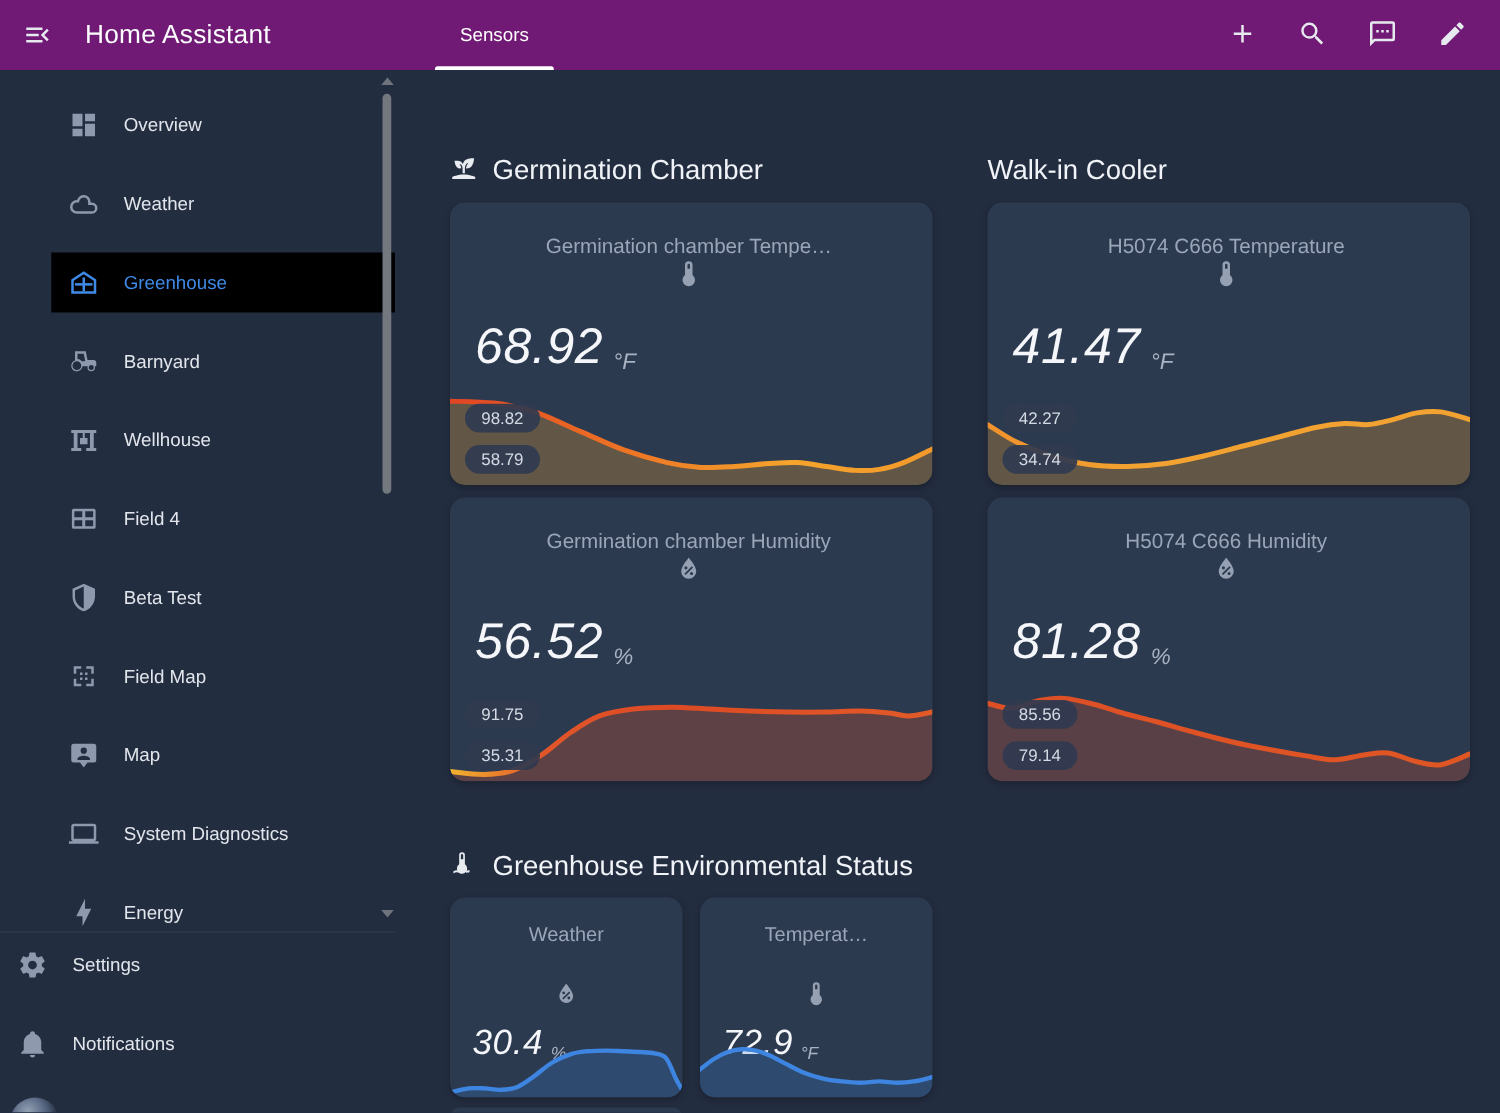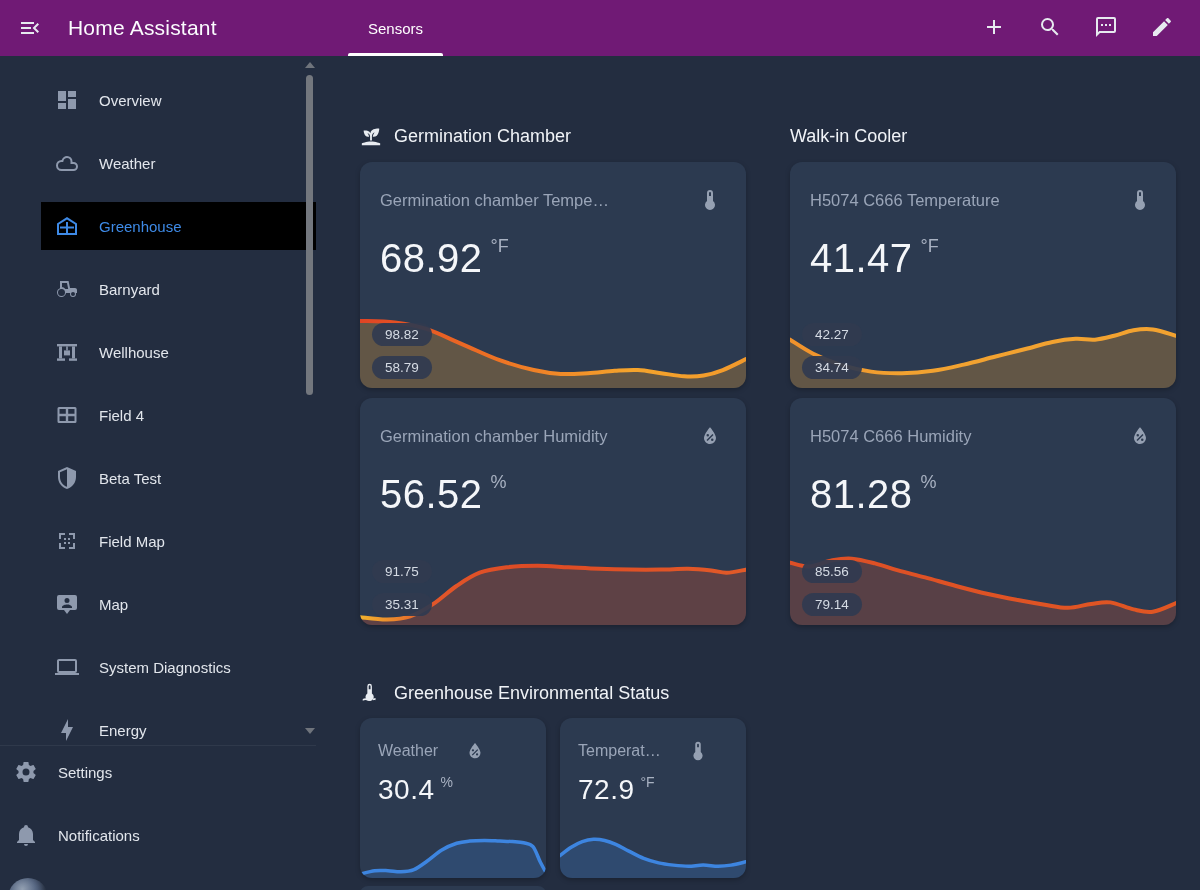--- a/index.html
+++ b/index.html
@@ -56,37 +56,37 @@
   .avatar { width:40px; height:40px; border-radius:50%; flex:0 0 40px;
     background:radial-gradient(circle at 36% 28%, #93a0b2 0%, #5a6a86 34%, #2a3design 70%, #1d2636 100%);
     background:radial-gradient(circle at 36% 28%, #93a0b2 0%, #5a6a86 34%, #273349 72%, #1b2434 100%);
     box-shadow:inset -3px -5px 8px rgba(0,0,0,.45); }
 
   
   .main { position:absolute; top:56px; left:316px; right:0; bottom:0;
     padding:0 24px 0 44px; overflow:hidden; }
   .columns { display:flex; gap:44px; }
   .col { width:386px; display:flex; flex-direction:column; }
-  .section-header { margin:67px 0 13px; height:26px; display:flex; align-items:center;
-    gap:12px; font-size:18px; color:#f0f3f7; }
+  .section-header { margin:67px 0 13px; height:26px; display:flex; align-items:flex-start;
+    gap:12px; font-size:22px; color:#f0f3f7; }
   .section-header.env { margin:55px 0 12px; }
   .sec-icon { width:22px; height:22px; color:#e8ecf1; }
   .sec-icon svg { width:22px; height:22px; display:block; }
 
   .card { position:relative; background:#2c3a50; border-radius:12px;
     box-shadow:0 2px 5px rgba(0,0,0,.25); overflow:hidden; cursor:pointer; }
   .card.big { height:226px; }
   .card.big + .card.big { margin-top:10px; }
-  .card-head { display:flex; align-items:center; padding:26px 24px 0 20px; }
+  .card-head { display:flex; align-items:center; padding:26px 24px 0 20px;flex-direction:column; }
   .card.big .card-head .card-title { flex:1 1 auto; }
   .card-title { font-size:16.5px; color:#9aa5b8; white-space:nowrap; overflow:hidden;
     text-overflow:ellipsis; }
   .card-icon { width:24px; height:24px; color:#95a0b2; flex:0 0 24px; }
   .card-icon svg { width:24px; height:24px; display:block; }
-  .card-value { display:flex; align-items:flex-start; padding:0 20px; margin-top:24px; }
+  .card-value { display:flex; align-items:flex-end; padding:0 20px; margin-top:24px;font-style:italic; }
   .card-value .num { font-size:40px; color:#f4f6f9; letter-spacing:.5px; }
   .card-value .unit { font-size:18px; color:#a9b2c2; margin-left:8px; }
   .graph { position:absolute; left:0; right:0; bottom:0; height:78px; }
   .graph svg.spark { width:100%; height:100%; display:block; }
   .badge { position:absolute; left:12px; background:rgba(48,58,80,.93); color:#d5dbe4;
     font-size:13.5px; padding:4px 13px; border-radius:14px; line-height:15px; }
   .badge-max { bottom:42px; }
   .badge-min { bottom:9px; }
 
   .small-row { display:flex; gap:14px; }

